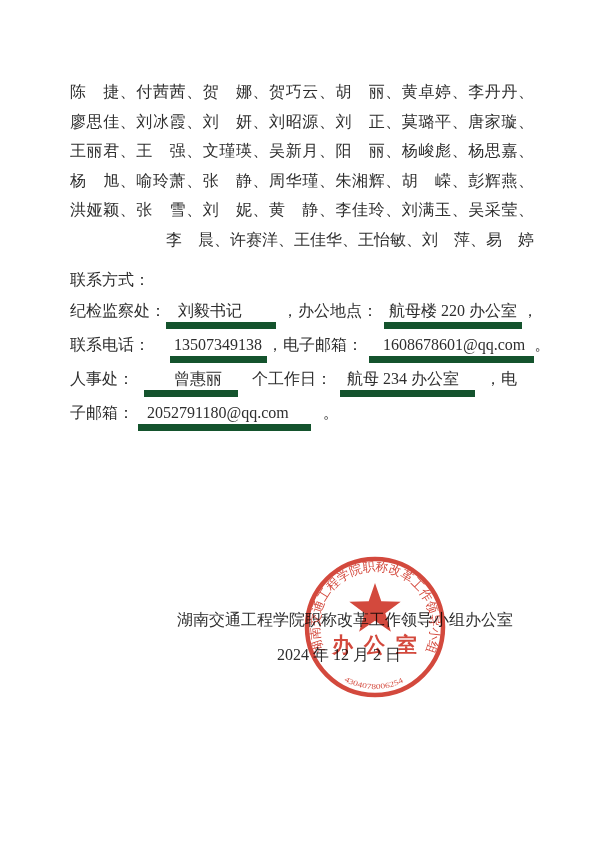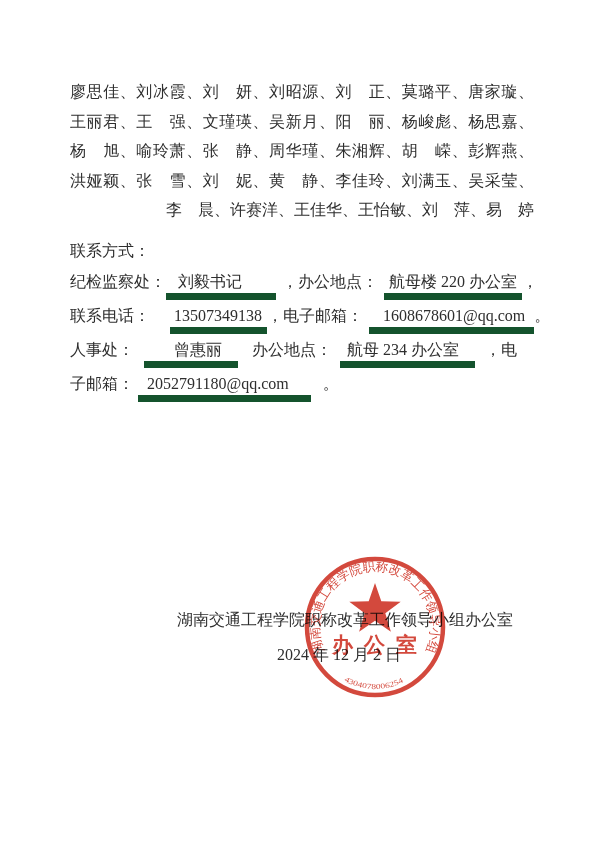--- a/index.html
+++ b/index.html
@@ -95,40 +95,41 @@
   }
   .seal text { font-family: "Liberation Serif", "DejaVu Serif", serif; }
 </style>
 </head>
 <body>
 
 <div class="page">
   <div class="content">
 
     <div class="names">
+      <div class="name-line">陈　捷、付茜茜、贺　娜、贺巧云、胡　丽、黄卓婷、李丹丹、</div>
       <div class="name-line">廖思佳、刘冰霞、刘　妍、刘昭源、刘　正、莫璐平、唐家璇、</div>
       <div class="name-line">王丽君、王　强、文瑾瑛、吴新月、阳　丽、杨峻彪、杨思嘉、</div>
       <div class="name-line">杨　旭、喻玲萧、张　静、周华瑾、朱湘辉、胡　嵘、彭辉燕、</div>
       <div class="name-line">洪娅颖、张　雪、刘　妮、黄　静、李佳玲、刘满玉、吴采莹、</div>
       <div class="name-line last">李　晨、许赛洋、王佳华、王怡敏、刘　萍、易　婷</div>
     </div>
 
 
     <div class="contact-heading">联系方式：</div>
 
     <div class="contact-line">
       <span>纪检监察处：</span><span class="u u-jj-name">刘毅书记</span><span class="gap-s">，办公地点：</span><span class="u u-jj-loc">航母楼 220 办公室</span><span>，</span>
     </div>
 
     <div class="contact-line">
       <span>联系电话：</span><span class="u u-jj-phone">13507349138</span><span>，电子邮箱：</span><span class="u u-jj-email">1608678601@qq.com</span><span>。</span>
     </div>
 
     <div class="contact-line">
-      <span>人事处：</span><span class="u u-rs-name">曾惠丽</span><span class="rs-loc-label">办公地点：</span><span class="u u-rs-loc">航母 234 办公室</span><span class="rs-tail">，电</span>
+      <span>人事处：</span><span class="u u-rs-name">曾惠丽</span><span class="rs-loc-label">个工作日：</span><span class="u u-rs-loc">航母 234 办公室</span><span class="rs-tail">，电</span>
     </div>
 
     <div class="contact-line">
       <span>子邮箱：</span><span class="u u-rs-email">2052791180@qq.com</span><span class="rs-period">。</span>
     </div>
 
   </div>
 
   <div class="signature">
     <span class="org">湖南交通工程学院职称改革工作领导小组办公室</span>

